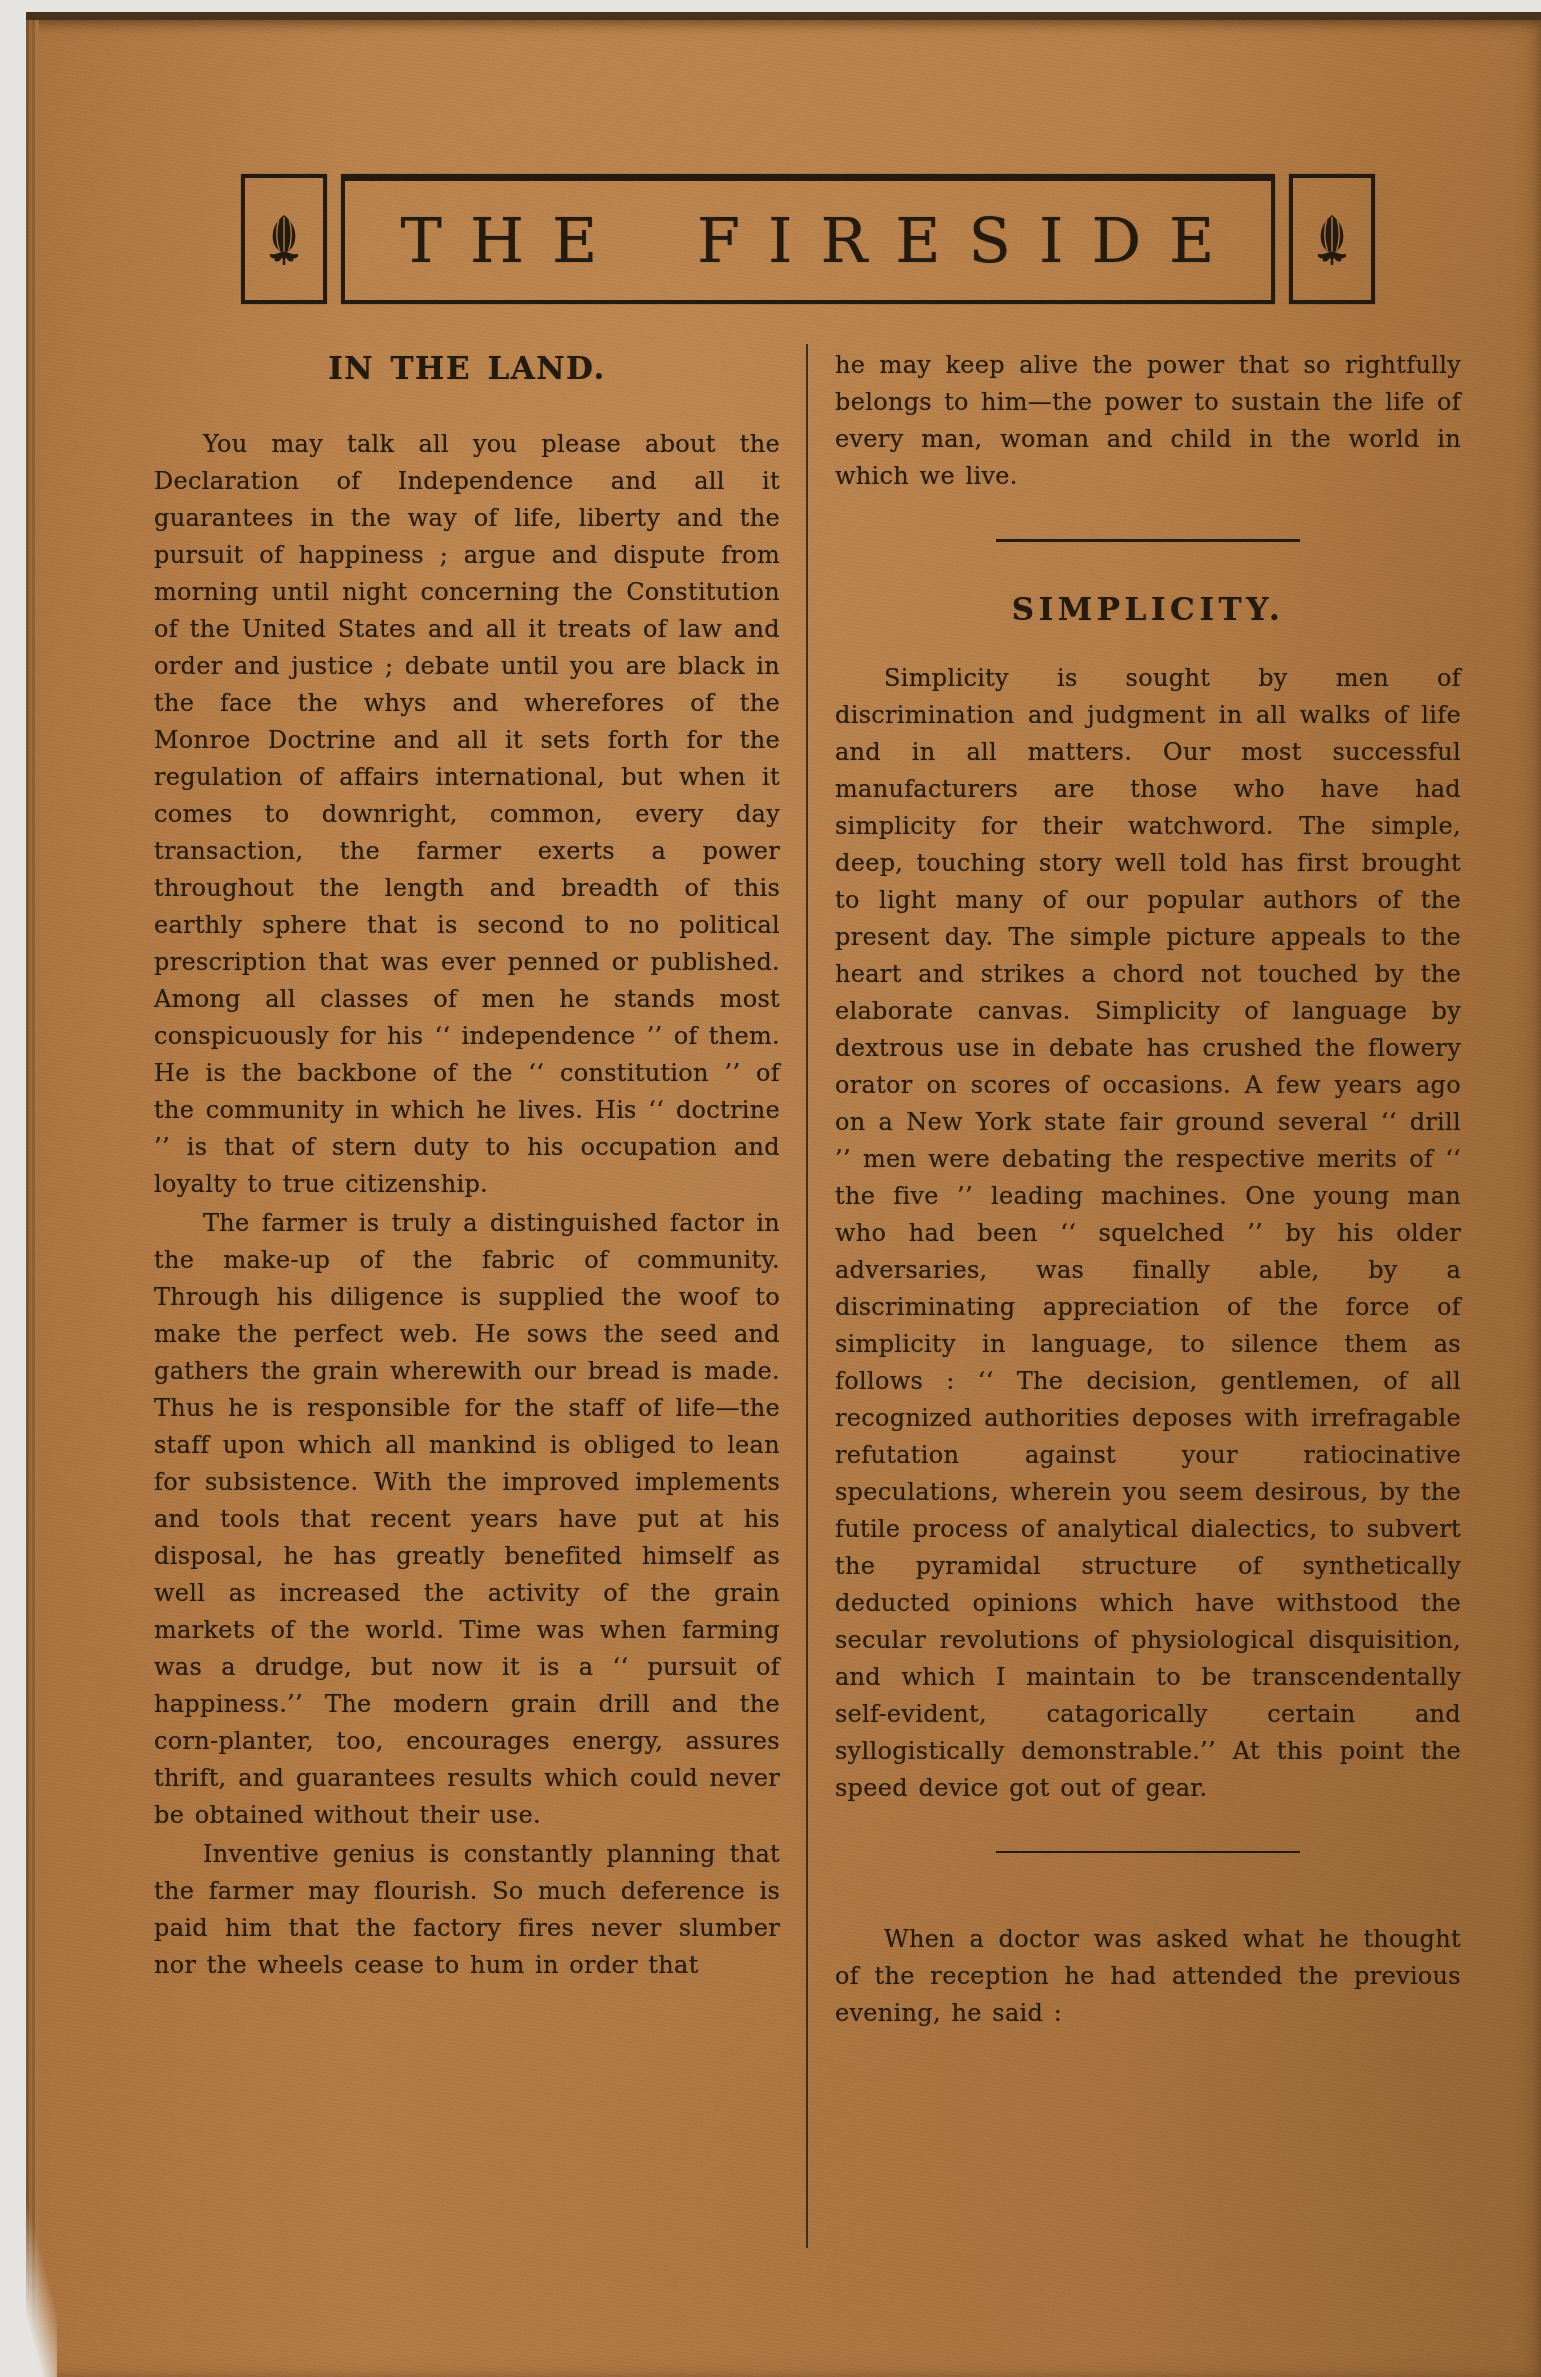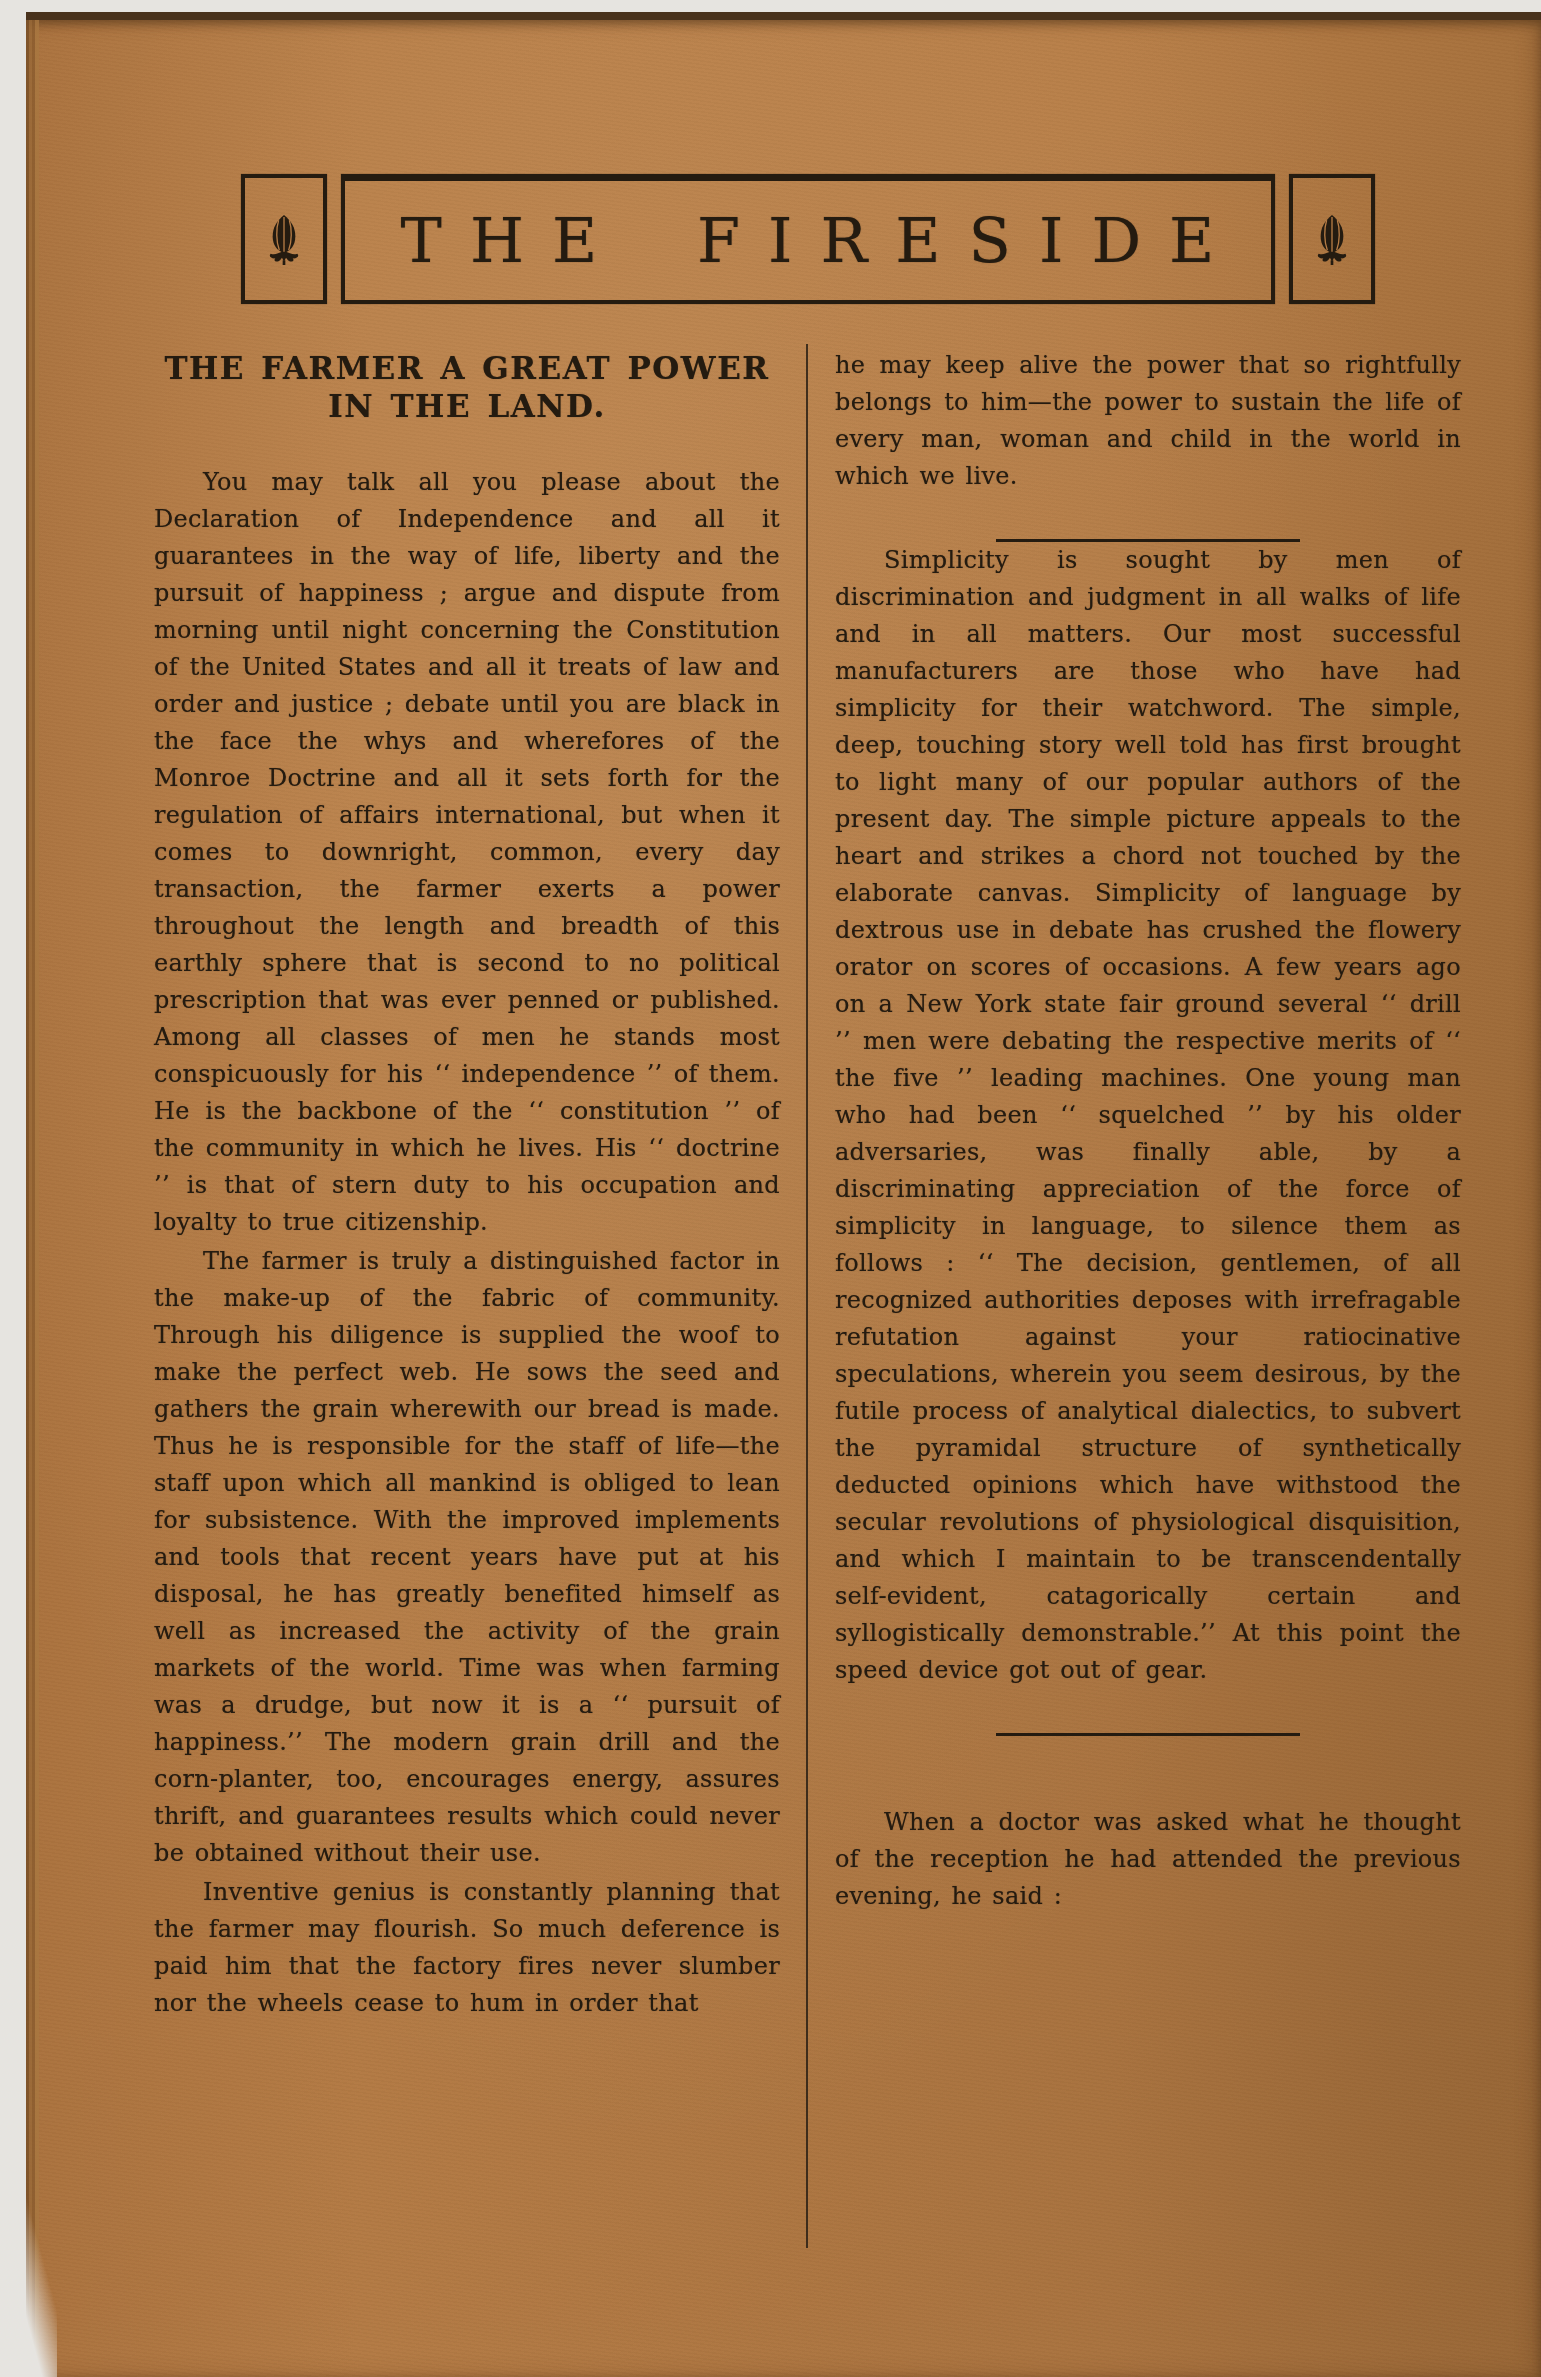--- a/index.html
+++ b/index.html
@@ -119,31 +119,31 @@
         </g>
       </svg>
     </div>
   </div>
 
   <div class="col-divider"></div>
 
   <div class="columns">
     <div class="col">
       <div class="art-heading">
-        <div>THE FARMER A GREAT POWER</div>
         <div>IN THE LAND.</div>
       </div>
       <p class="para">You may talk all you please about the Declaration of Independence and all it guarantees in the way of life, liberty and the pursuit of happiness ; argue and dispute from morning until night concerning the Constitution of the United States and all it treats of law and order and justice ; debate until you are black in the face the whys and wherefores of the Monroe Doctrine and all it sets forth for the regulation of affairs international, but when it comes to downright, common, every day transaction, the farmer exerts a power throughout the length and breadth of this earthly sphere that is second to no political prescription that was ever penned or published.  Among all classes of men he stands most conspicuously for his ‘‘ independence ’’ of them.  He is the backbone of the ‘‘ constitution ’’ of the community in which he lives.  His ‘‘ doctrine ’’ is that of stern duty to his occupation and loyalty to true citizenship.</p>
       <p class="para">The farmer is truly a distinguished factor in the make-up of the fabric of community.  Through his diligence is supplied the woof to make the perfect web.  He sows the seed and gathers the grain wherewith our bread is made.  Thus he is responsible for the staff of life—the staff upon which all mankind is obliged to lean for subsistence.  With the improved implements and tools that recent years have put at his disposal, he has greatly benefited himself as well as increased the activity of the grain markets of the world.  Time was when farming was a drudge, but now it is a ‘‘ pursuit of happiness.’’  The modern grain drill and the corn-planter, too, encourages energy, assures thrift, and guarantees results which could never be obtained without their use.</p>
       <p class="para">Inventive genius is constantly planning that the farmer may flourish.  So much deference is paid him that the factory fires never slumber nor the wheels cease to hum in order that</p>
     </div>
 
     <div class="col">
       <p class="para no-indent">he may keep alive the power that so rightfully belongs to him—the power to sustain the life of every man, woman and child in the world in which we live.</p>
       <div class="rule"></div>
+      <div class="art-heading simple">SIMPLICITY.</div>
       <p class="para">Simplicity is sought by men of discrimination and judgment in all walks of life and in all matters.  Our most successful manufacturers are those who have had simplicity for their watchword.  The simple, deep, touching story well told has first brought to light many of our popular authors of the present day.  The simple picture appeals to the heart and strikes a chord not touched by the elaborate canvas.  Simplicity of language by dextrous use in debate has crushed the flowery orator on scores of occasions.  A few years ago on a New York state fair ground several ‘‘ drill ’’ men were debating the respective merits of ‘‘ the five ’’ leading machines.  One young man who had been ‘‘ squelched ’’ by his older adversaries, was finally able, by a discriminating appreciation of the force of simplicity in language, to silence them as follows :  ‘‘ The decision, gentlemen, of all recognized authorities deposes with irrefragable refutation against your ratiocinative speculations, wherein you seem desirous, by the futile process of analytical dialectics, to subvert the pyramidal structure of synthetically deducted opinions which have withstood the secular revolutions of physiological disquisition, and which I maintain to be transcendentally self-evident, catagorically certain and syllogistically demonstrable.’’  At this point the speed device got out of gear.</p>
       <div class="rule"></div>
       <p class="para" style="margin-top:68px">When a doctor was asked what he thought of the reception he had attended the previous evening, he said :</p>
 
     </div>
   </div>
 
   <div class="scan-sliver"></div>
 </div>
 

